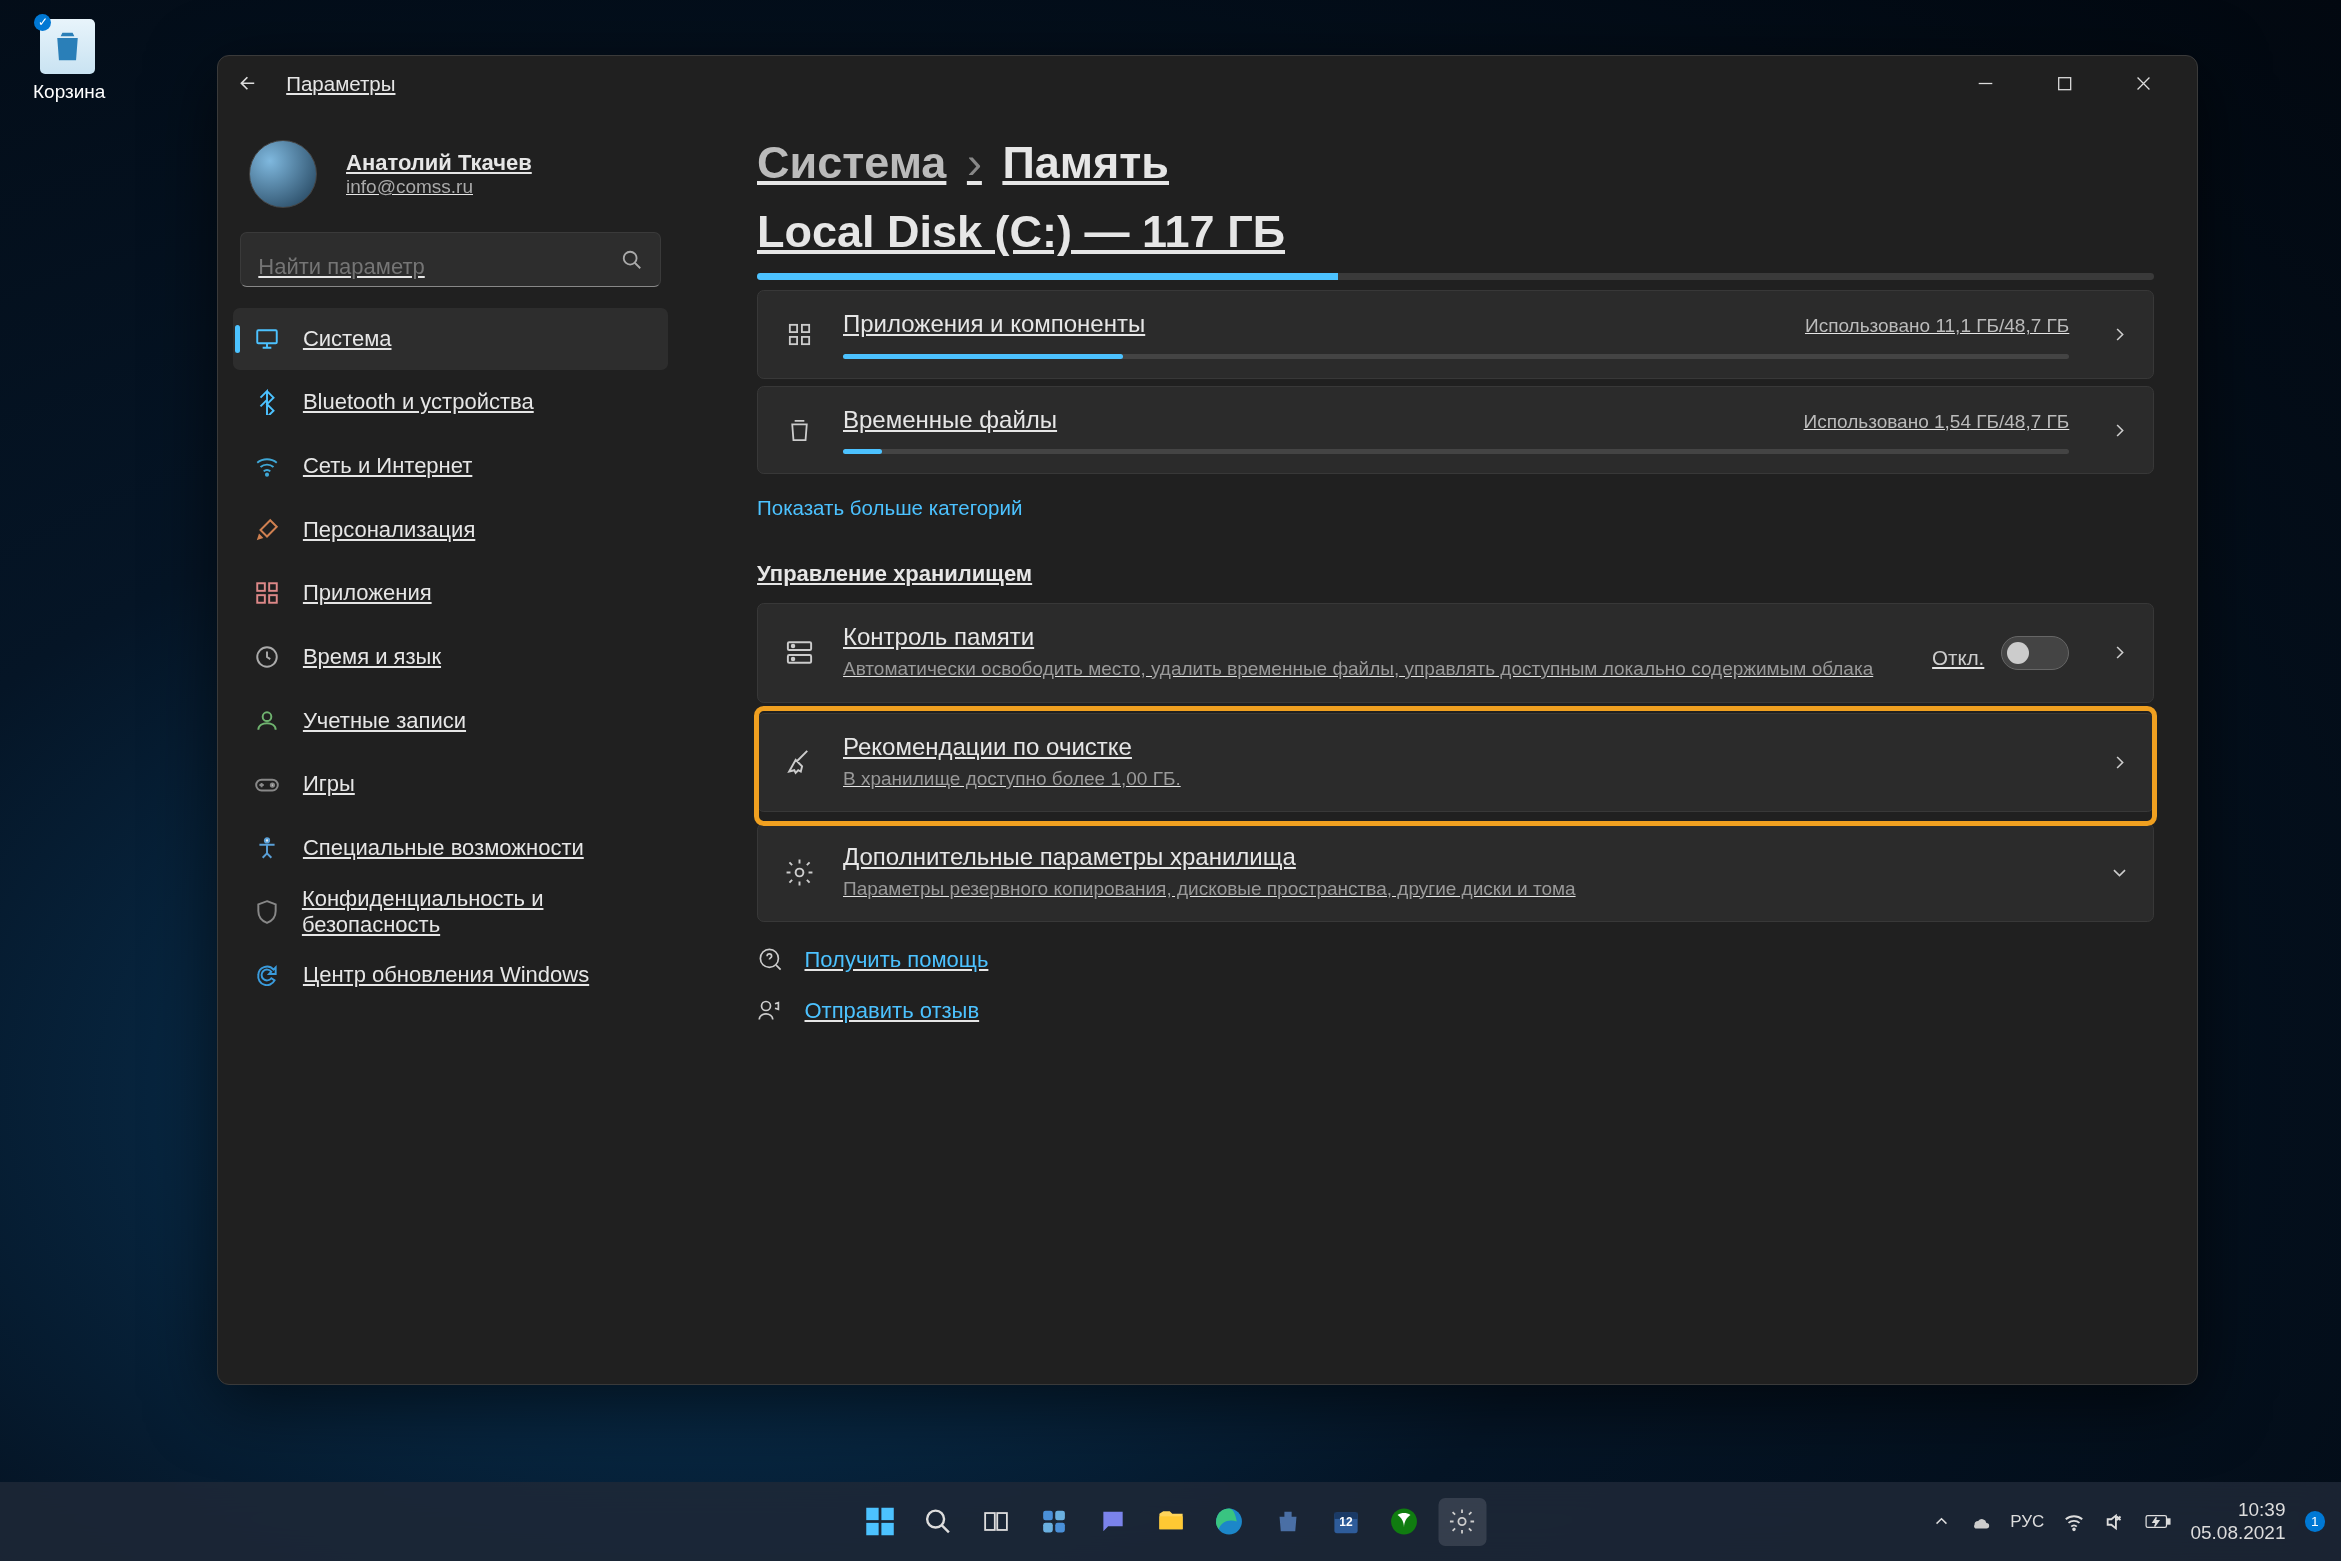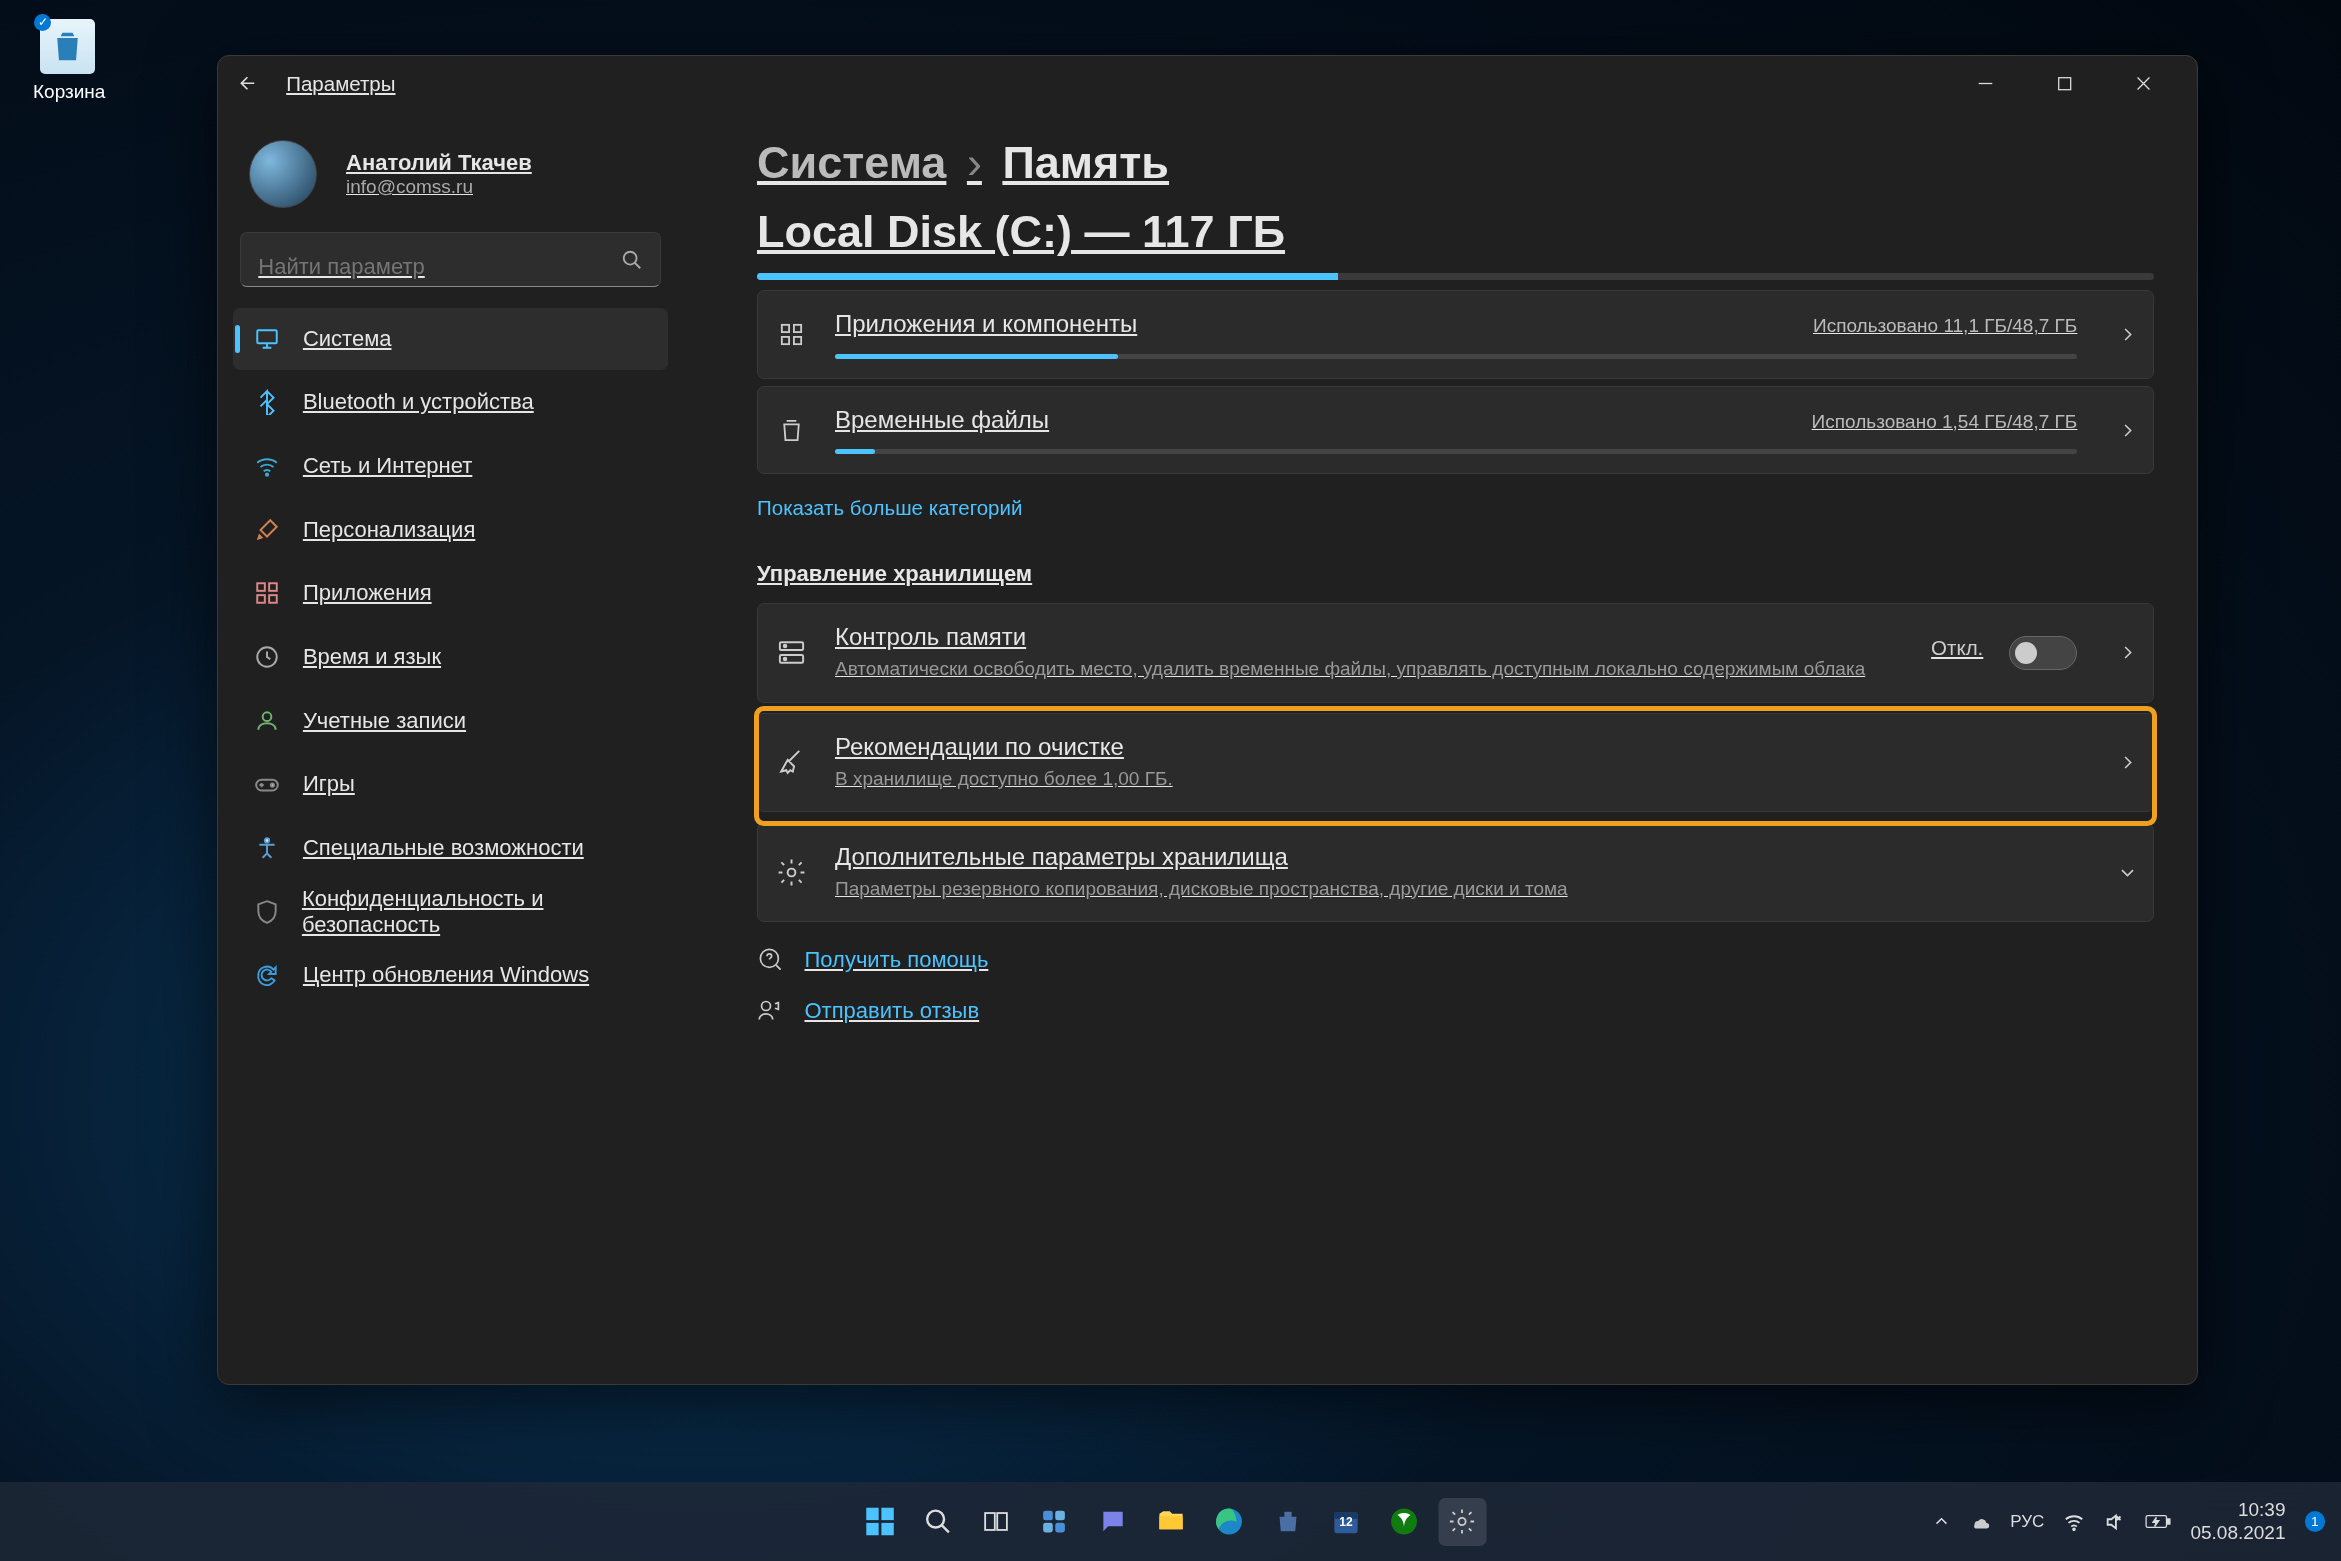--- a/index.html
+++ b/index.html
@@ -60,34 +60,34 @@
 .nav-icon { width:27px; height:27px; display:flex; align-items:center; justify-content:center; }
 .content { flex:1; padding: 26px 43px 26px 77px; overflow-y:auto; }
 .breadcrumb { display:flex; align-items:center; gap:20.5px; font-size:45px; font-weight:600; margin-bottom:17px; }
 .breadcrumb .crumb-link { color:#bbb; cursor:pointer; }
 .breadcrumb .crumb-sep { color:#888; font-weight:400;}
 .disk-title { font-size:45px; font-weight:600; margin-bottom:15.4px; }
 .disk-bar { height:6.8px; background:#3a3a3a; border-radius:3.4px; overflow:hidden; margin-bottom:10.3px; }
 .disk-bar .fill { height:100%; background:#4cc2ff; width:41.6%; }
 .disk-meta { display:flex; justify-content:space-between; font-size:20.5px; color:#aaa; margin-bottom:41px; }
 .card {
-  background:#2b2b2b; border:0.9px solid #383838; border-radius:6.8px; padding:19px 16px;
+  background:#2b2b2b; border:0.9px solid #383838; border-radius:6.8px; padding:19px 24px;
   display:flex; align-items:center; gap:27px; margin-bottom:6.8px; cursor:pointer;
 }
 .card-icon { width:34px; color:#ccc; display:flex; justify-content:center;}
 .card-body { flex:1; }
 .card-title { font-size:24px; margin-bottom:5.1px; }
 .card-sub { font-size:19px; color:#999; line-height:1.4; }
 .card-right { font-size:19px; color:#bbb; white-space:nowrap; }
 .card-bar { height:5.1px; background:#444; border-radius:2.6px; margin-top:10.3px; }
 .card-bar .fill { height:100%; background:#4cc2ff; border-radius:2.6px; }
 .chevron { color:#ccc; margin-left:13.7px; }
 .link-more { color:#4cc2ff; font-size:20.5px; margin:15.4px 0 41px; display:inline-block; cursor:pointer; }
 .section-h { font-size:22px; font-weight:600; margin-bottom:15.4px; }
-.toggle-row { display:flex; align-items:flex-start; gap:26px; }
+.toggle-row { display:flex; align-items:flex-end; gap:17px; }
 .toggle-label { font-size:20.5px; color:#ccc; }
 .toggle {
   width:68px; height:34px; background:#444; border:0.9px solid #666; border-radius:17px; position:relative; cursor:pointer;
 }
 .toggle .knob { position:absolute; left:5.1px; top:5.1px; width:22px; height:22px; background:#ccc; border-radius:50%; }
 .highlight { outline:5.1px solid #f0a020; outline-offset:-2.6px; border-radius:6.8px; padding:3.4px 0;}
 .footer-link { display:flex; align-items:center; gap:20.5px; margin-top:24px; cursor:pointer; }
 .footer-link .t { color:#4cc2ff; font-size:22px; }
 .taskbar {
   position:absolute; bottom:0; left:0; right:0; height:79px;

